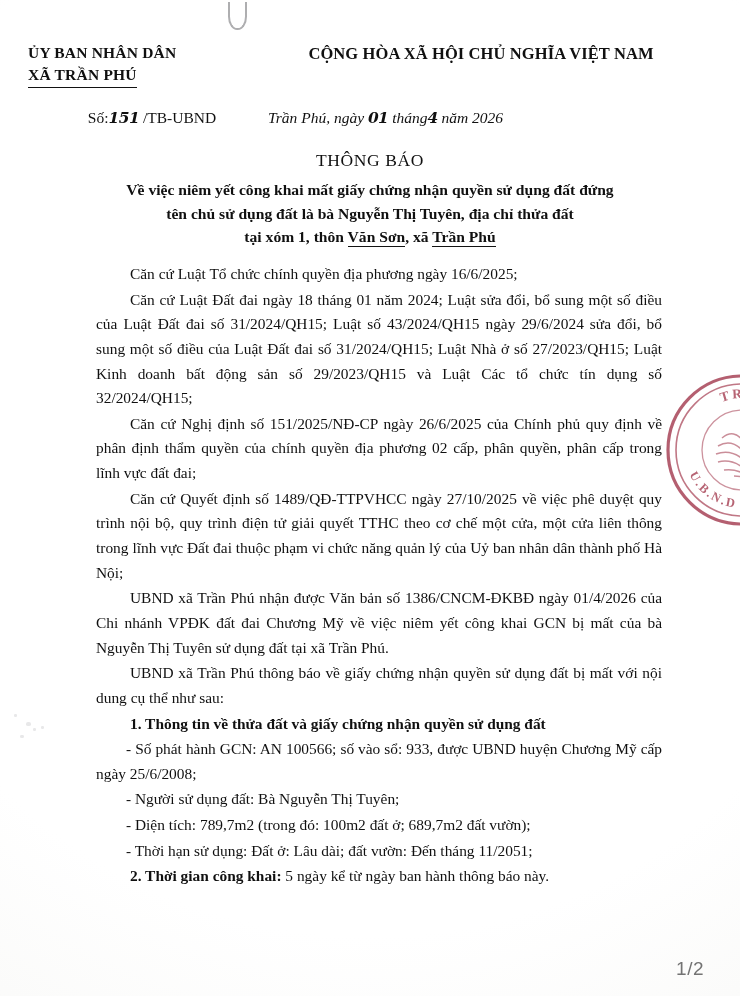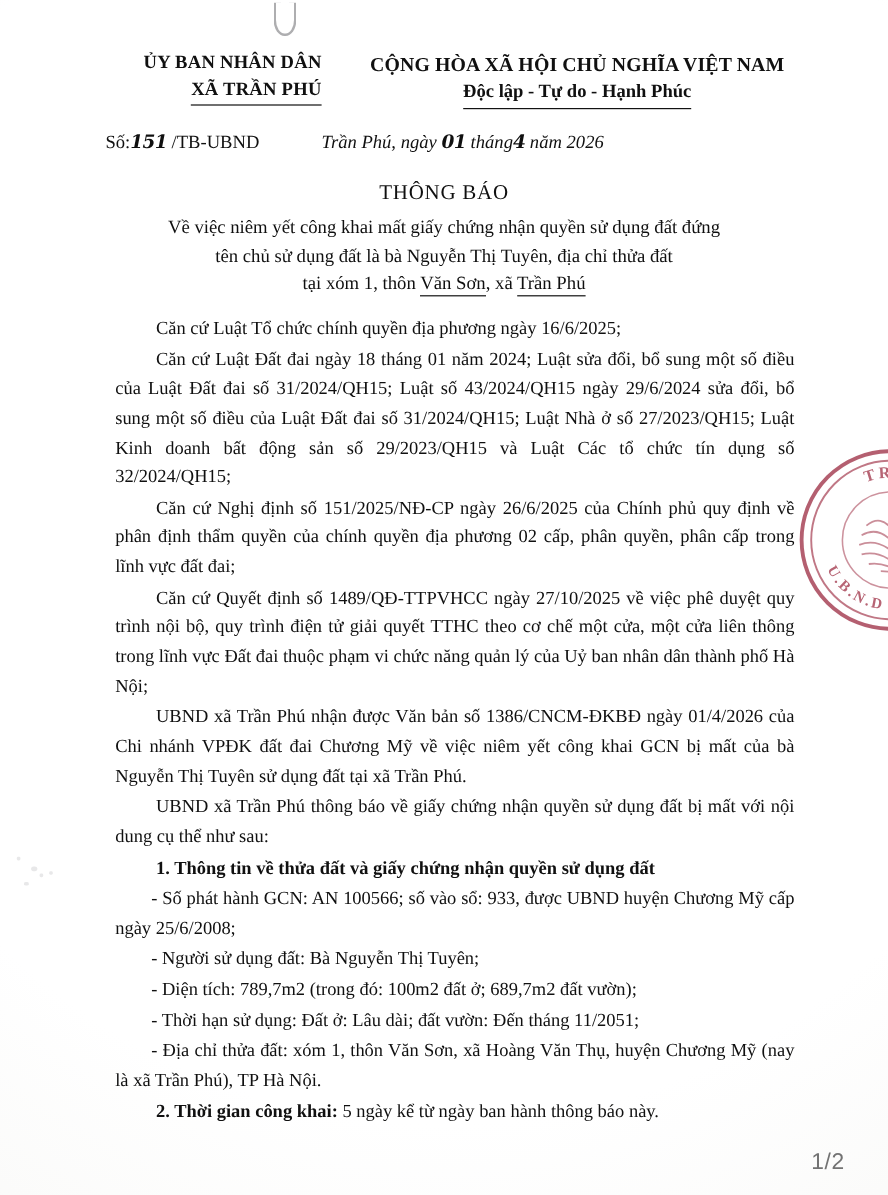--- a/index.html
+++ b/index.html
@@ -50,22 +50,22 @@
   
   .header {
     position: absolute;
     top: 42px;
     left: 0;
     width: 740px;
     display: flex;
   }
   .hdr-left {
     width: 268px;
-    text-align: right;
-    padding-left: 42px;
+    text-align: left;
+    padding-left: 28px;
     box-sizing: border-box;
   }
   .hdr-right {
     flex: 1;
     text-align: center;
     padding-right: 46px;
     box-sizing: border-box;
   }
   .org-line {
     font-weight: bold;
@@ -127,21 +127,21 @@
     width: 600px;
     text-align: center;
   }
   .doc-type {
     font-weight: normal;
     font-size: 17.5px;
     letter-spacing: .6px;
     margin-bottom: 7px;
   }
   .doc-subject {
-    font-weight: normal;
+    font-weight: bold;
     font-size: 15.6px;
     line-height: 1.52;
   }
   .doc-subject .u { border-bottom: 1.5px solid #121212; padding-bottom: 1px; }
 
   
   .body {
     position: absolute;
     top: 262px;
     left: 96px;
@@ -207,21 +207,20 @@
   <div class="scan-speckle" style="left:41px;top:726px;width:3px;height:3px;"></div>
   <div class="scan-speckle" style="left:14px;top:714px;width:3px;height:3px;"></div>
 
   <div class="header">
     <div class="hdr-left">
       <div class="org-line">ỦY BAN NHÂN DÂN</div>
       <div><span class="org-line u">XÃ TRẦN PHÚ</span></div>
     </div>
     <div class="hdr-right">
       <div class="nation-line">CỘNG HÒA XÃ HỘI CHỦ NGHĨA VIỆT NAM</div>
-      <div><span class="motto">Độc lập - Tự do - Hạnh Phúc</span></div>
     </div>
   </div>
 
   <div class="subhdr">
     <div class="docnum">
       <span>Số:</span><span class="handwrite">151</span>
       <span>/TB-UBND</span>
     </div>
     <div class="placeline">
       <span>Trần Phú, ngày</span>
@@ -246,21 +245,20 @@
     <p class="para">Căn cứ Luật Đất đai ngày 18 tháng 01 năm 2024; Luật sửa đổi, bổ sung một số điều của Luật Đất đai số 31/2024/QH15; Luật số 43/2024/QH15 ngày 29/6/2024 sửa đổi, bổ sung một số điều của Luật Đất đai số 31/2024/QH15; Luật Nhà ở số 27/2023/QH15; Luật Kinh doanh bất động sản số 29/2023/QH15 và Luật Các tổ chức tín dụng số 32/2024/QH15;</p>
     <p class="para">Căn cứ Nghị định số 151/2025/NĐ-CP ngày 26/6/2025 của Chính phủ quy định về phân định thẩm quyền của chính quyền địa phương 02 cấp, phân quyền, phân cấp trong lĩnh vực đất đai;</p>
     <p class="para">Căn cứ Quyết định số 1489/QĐ-TTPVHCC ngày 27/10/2025 về việc phê duyệt quy trình nội bộ, quy trình điện tử giải quyết TTHC theo cơ chế một cửa, một cửa liên thông trong lĩnh vực Đất đai thuộc phạm vi chức năng quản lý của Uỷ ban nhân dân thành phố Hà Nội;</p>
     <p class="para">UBND xã Trần Phú nhận được Văn bản số 1386/CNCM-ĐKBĐ   ngày 01/4/2026 của Chi nhánh VPĐK đất đai Chương Mỹ về việc niêm yết công khai GCN bị mất của bà Nguyễn Thị Tuyên sử dụng đất tại xã Trần Phú.</p>
     <p class="para">UBND xã Trần Phú thông báo về giấy chứng nhận quyền sử dụng đất bị mất với nội dung cụ thể như sau:</p>
     <p class="sect">1. Thông tin về thửa đất và giấy chứng nhận quyền sử dụng đất</p>
     <p class="item">- Số phát hành GCN: AN 100566; số vào sổ: 933, được UBND huyện Chương Mỹ cấp ngày 25/6/2008;</p>
     <p class="item">- Người sử dụng đất: Bà Nguyễn Thị Tuyên;</p>
     <p class="item">- Diện tích: 789,7m2 (trong đó: 100m2 đất ở; 689,7m2 đất vườn);</p>
     <p class="item">- Thời hạn sử dụng: Đất ở: Lâu dài; đất vườn: Đến tháng 11/2051;</p>
-    <p class="item">- Địa chỉ thửa đất: xóm 1, thôn Văn Sơn, xã Hoàng Văn Thụ, huyện Chương Mỹ (nay là xã Trần Phú), TP Hà Nội.</p>
     <p class="para"><span class="sect-inline">2. Thời gian công khai:</span><span> 5 ngày kể từ ngày ban hành thông báo này.</span></p>
   </div>
 
   <svg class="seal" viewBox="0 0 156 156">
     <defs>
       <path id="arcTop" d="M 26,78 A 52,52 0 0 1 130,78"></path>
       <path id="arcBottom" d="M 20,78 A 58,58 0 0 0 136,78"></path>
     </defs>
     <circle cx="78" cy="78" r="74" fill="none" stroke="#a33a4e" stroke-width="3.2" opacity=".88"></circle>
     <circle cx="78" cy="78" r="66" fill="none" stroke="#a33a4e" stroke-width="1.6" opacity=".75"></circle>

